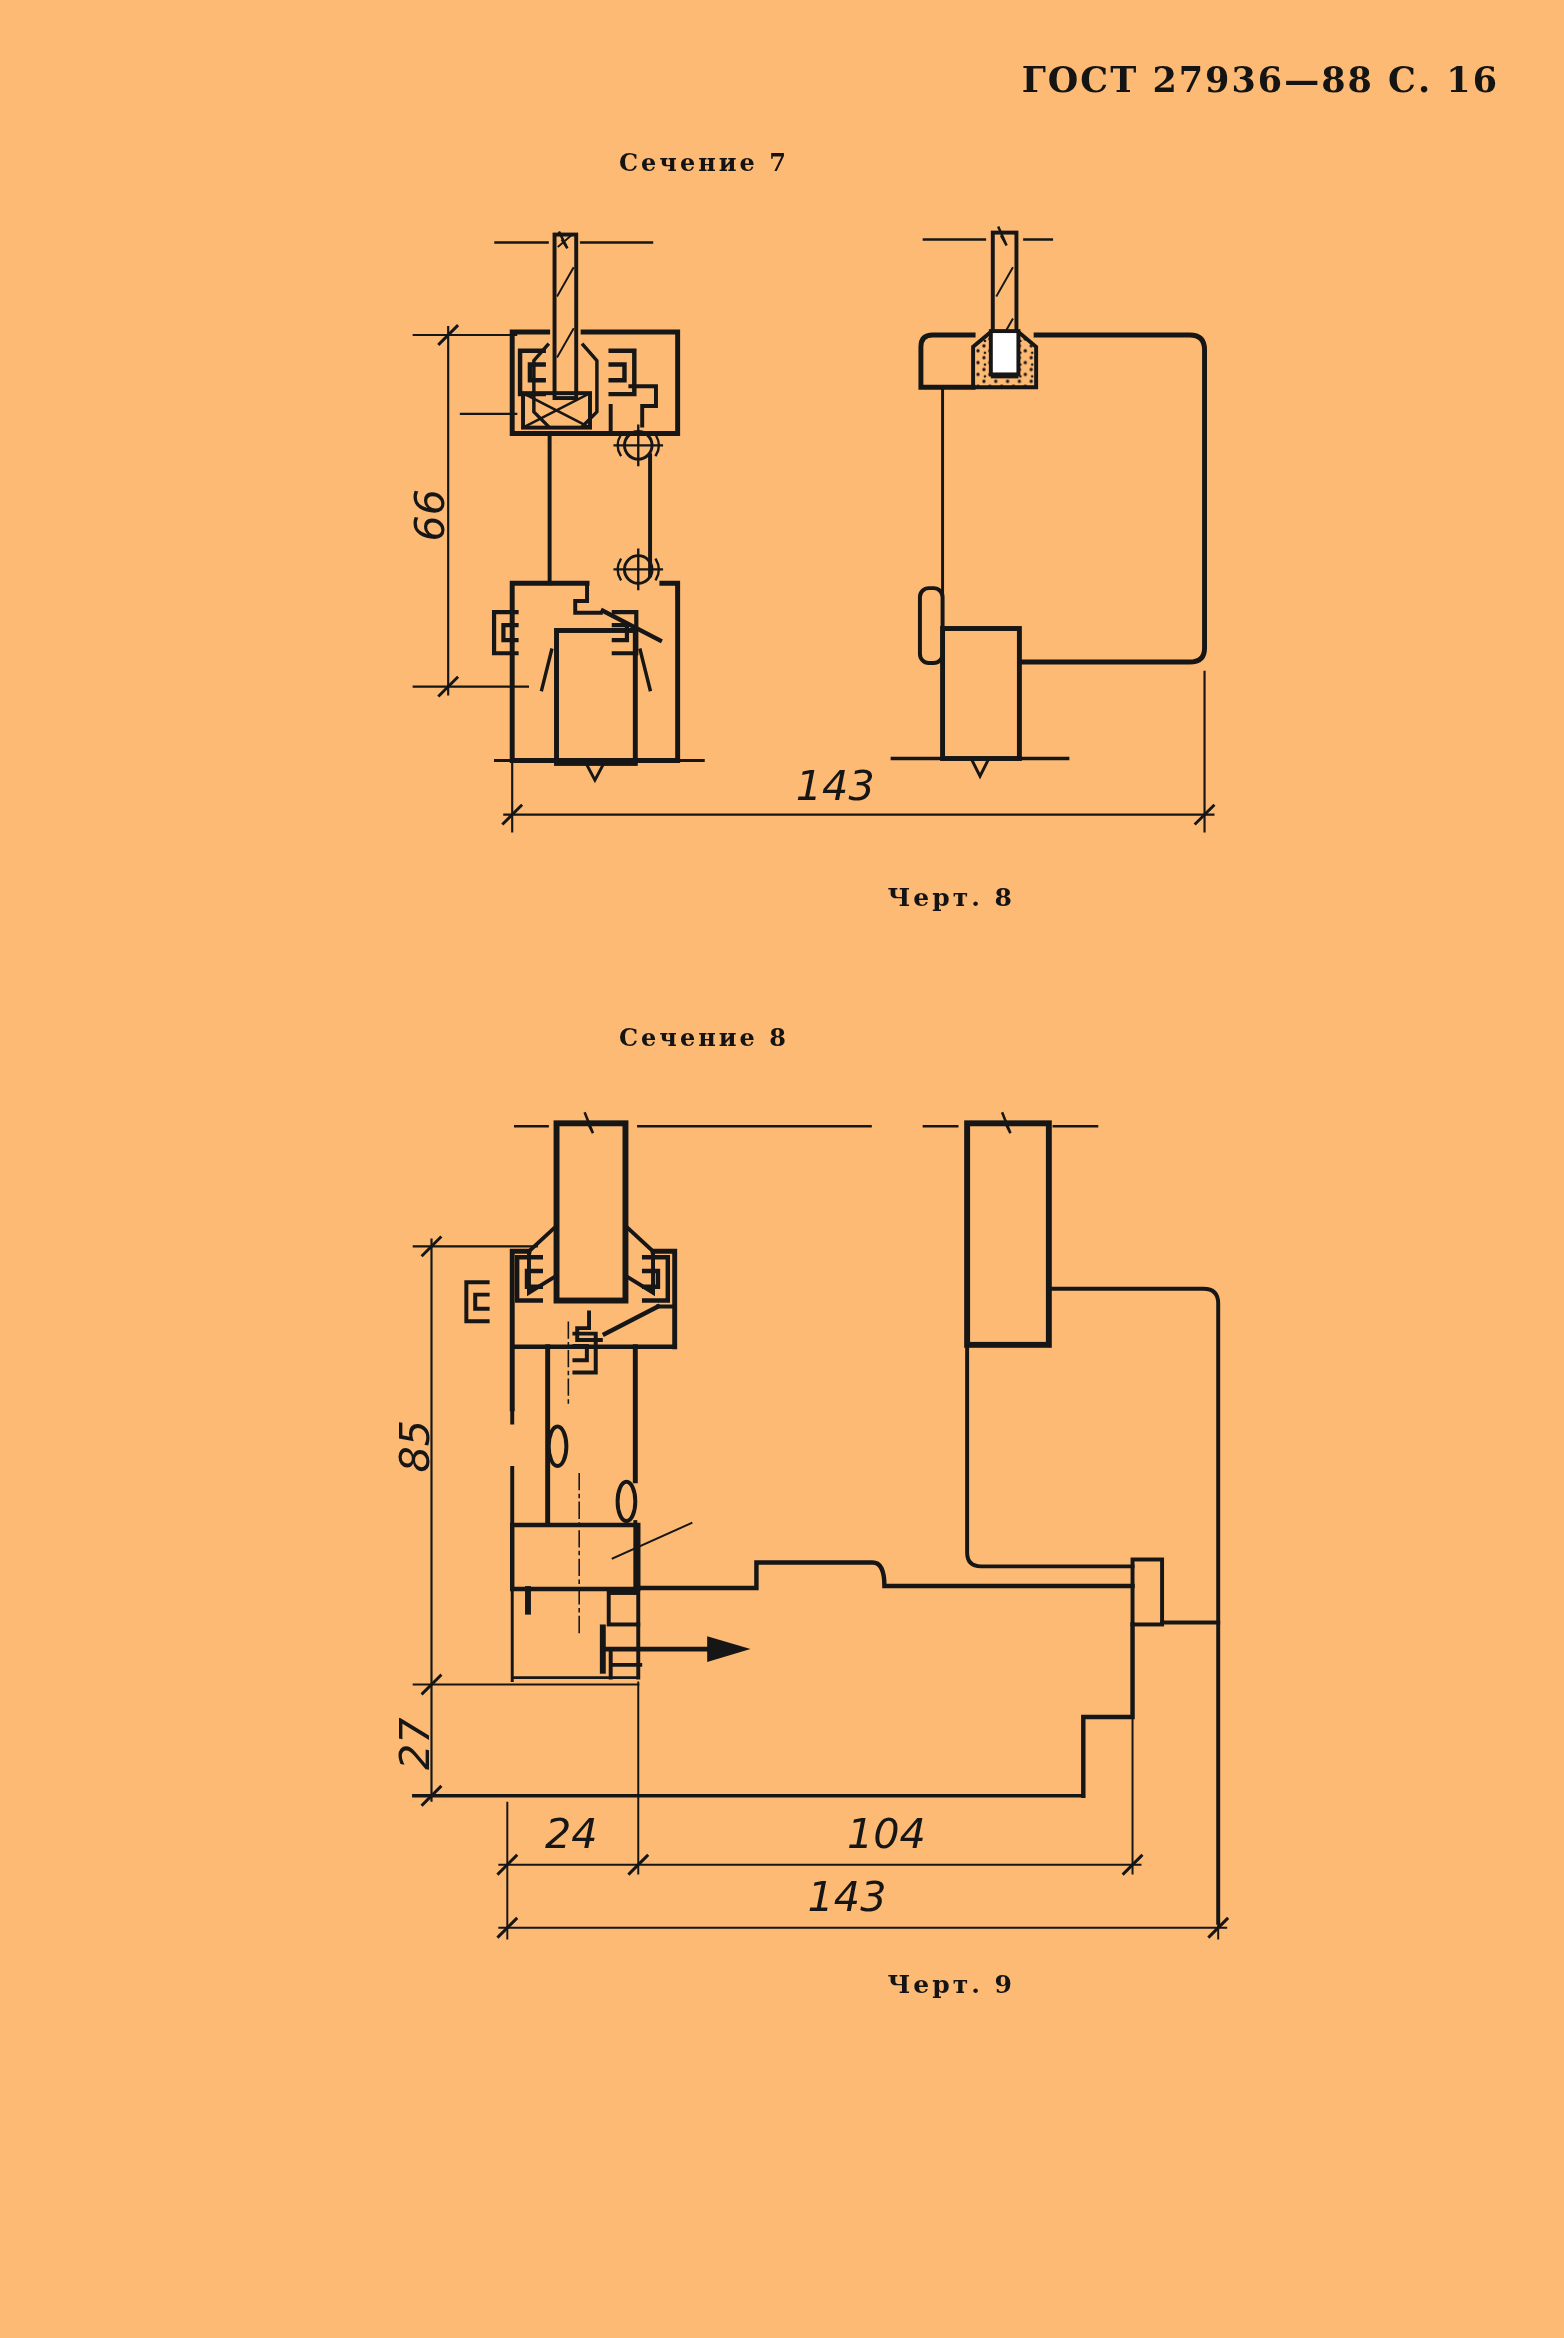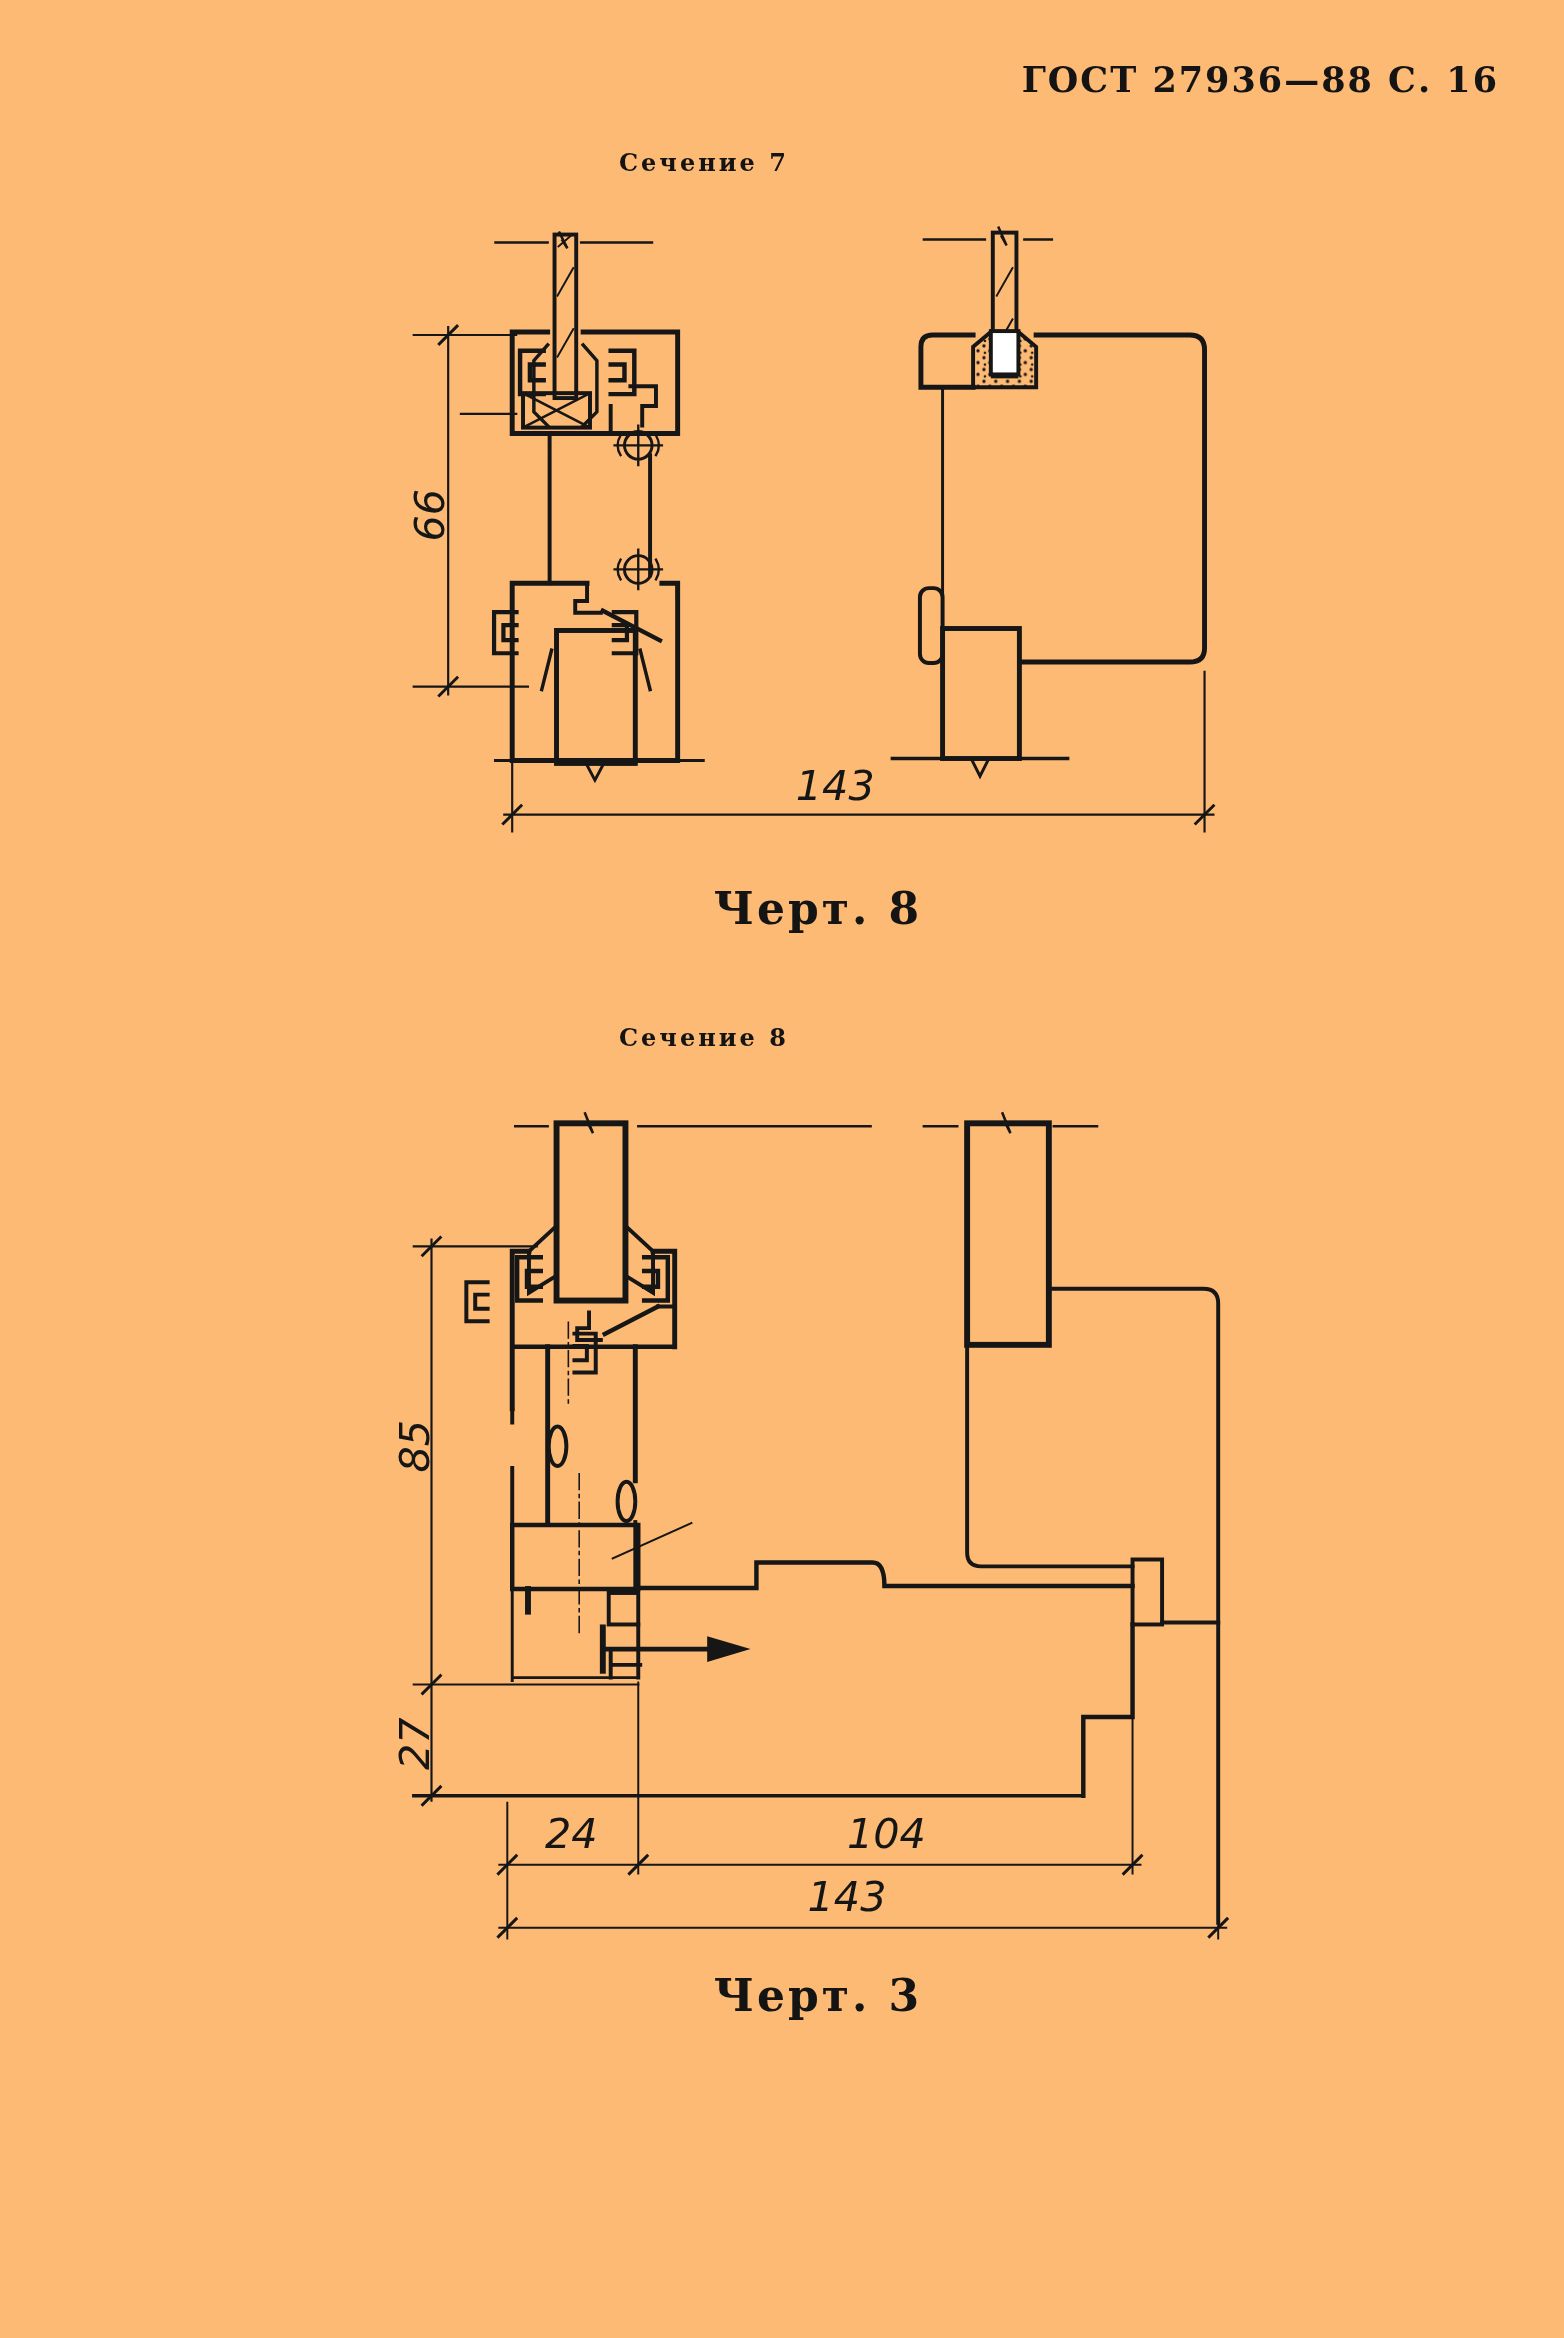--- a/index.html
+++ b/index.html
@@ -9,22 +9,22 @@
   }
   .hdr{
     position:absolute;top:59px;right:65px;
     font-weight:bold;font-size:35px;letter-spacing:2px;white-space:nowrap;
   }
   .sec-title{
     position:absolute;left:619px;width:394px;text-align:left;
     font-weight:bold;font-size:24px;letter-spacing:3px;white-space:nowrap;
   }
   .caption{
-    position:absolute;left:621px;width:394px;text-align:center;
-    font-weight:bold;font-size:44px;letter-spacing:3px;white-space:nowrap;
+    position:absolute;left:621px;width:394px;text-align:right;
+    font-weight:bold;font-size:25px;letter-spacing:3px;white-space:nowrap;
   }
   svg{position:absolute;overflow:visible;}
   svg .ln{stroke:#161616;fill:none;stroke-linecap:square;}
   svg text.dim{
     font-family:"DejaVu Sans", sans-serif;font-style:italic;
     font-size:42px;fill:#161616;text-anchor:middle;
   }
 </style>
 </head>
 <body>
@@ -210,16 +210,16 @@
     <g>
       <path class="ln" stroke-width="2" d="M515,1830 V1968 M648,1708 V1902 M1150,1743 V1902 M1237,1952 V1968"></path>
       <path class="ln" stroke-width="2.2" d="M507,1893 H1158 M507,1957 H1245"></path>
       <path class="ln" stroke-width="3" d="M506,1902 L524,1884 M639,1902 L657,1884 M1141,1902 L1159,1884 M506,1966 L524,1948 M1228,1966 L1246,1948"></path>
       <text class="dim" x="580" y="1876">24</text>
       <text class="dim" x="900" y="1876">104</text>
       <text class="dim" x="860" y="1940">143</text>
     </g>
   </svg>
 
-  <div class="caption" style="top:1970px;">Черт. 3</div>
+  <div class="caption" style="top:1970px;">Черт. 9</div>
 
 </div>
 
 
 </body></html>

